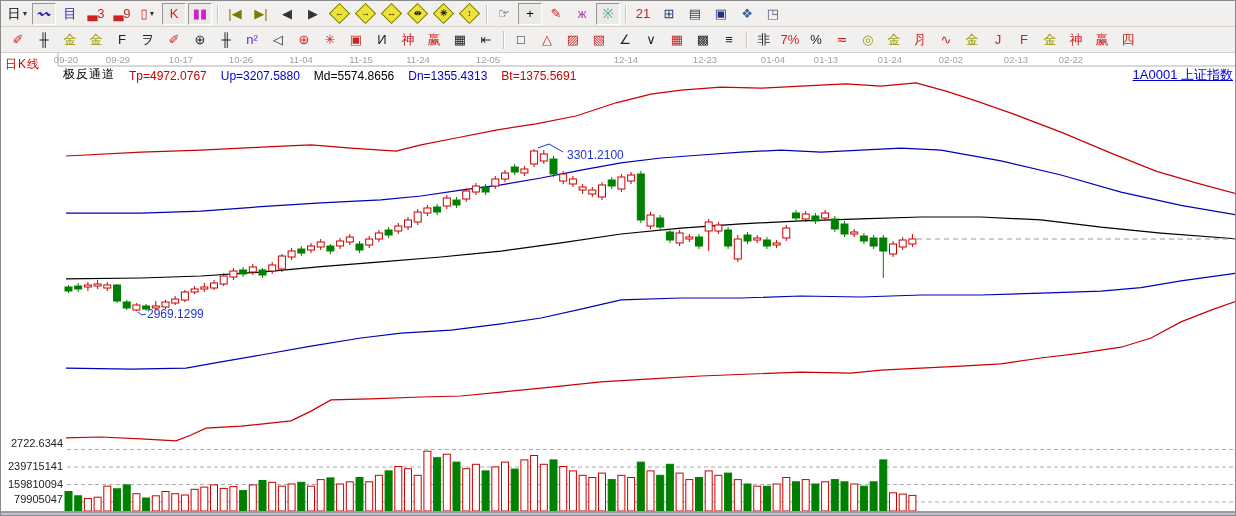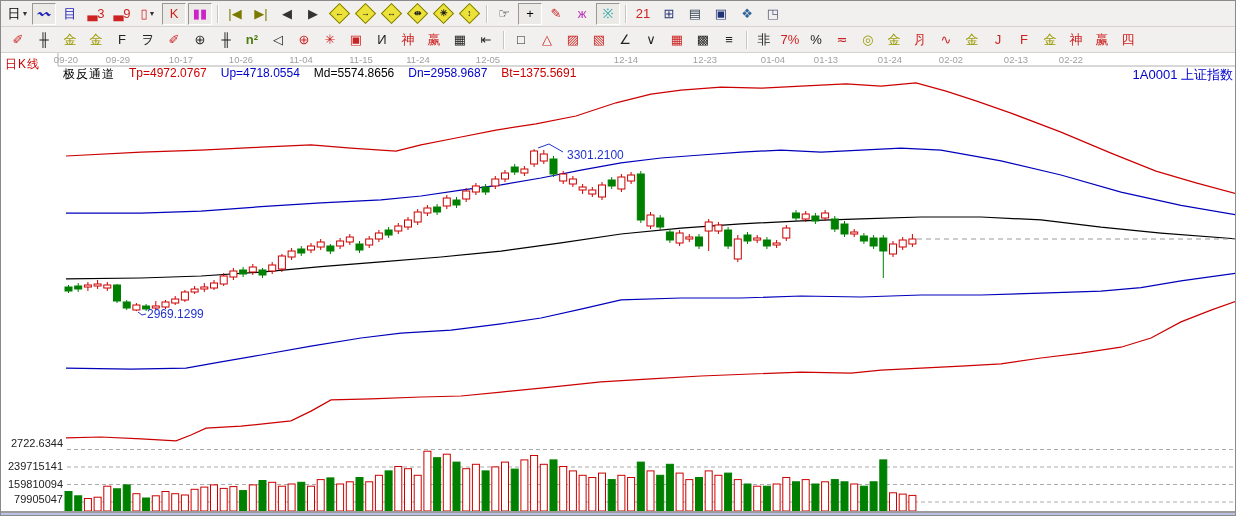--- a/index.html
+++ b/index.html
@@ -8,24 +8,24 @@
   #tb1{top:0;}
   #tb2{top:26px;}
   .tbico{display:inline-flex;align-items:center;justify-content:center;width:22px;height:20px;margin:0 1px;font-size:13px;line-height:1;cursor:pointer;border:1px solid transparent;white-space:nowrap;}
   .tbico.pressed{border:1px solid #9a9691;border-right-color:#ffffff;border-bottom-color:#ffffff;background:#eceae7;}
   .tbico .dd{font-size:7px;color:#333;margin-left:1px;}
   .tbsep{width:1px;height:18px;background:#c8c4bf;margin:0 4px;box-shadow:1px 0 0 #ffffff;}
   .dia{position:relative;width:13px;height:13px;background:#ece23a;border:1px solid #7a7a00;transform:rotate(45deg);display:inline-flex;align-items:center;justify-content:center;}
   .dia span{transform:rotate(-45deg);font-size:9px;color:#1a1a1a;font-weight:bold;}
   .chart{position:absolute;top:52px;left:0;width:1236px;height:458px;background:#fff;}
   .lbl-kline{position:absolute;left:4px;top:3px;color:#cc0000;font-size:12px;letter-spacing:1px;}
-  .indrow{position:absolute;left:62px;top:13px;display:flex;gap:14px;font-size:12px;white-space:nowrap;}
+  .indrow{position:absolute;left:62px;top:13px;display:flex;gap:14px;font-size:12px;white-space:nowrap;align-items:flex-end;}
   .indrow .iname{color:#000;letter-spacing:1px;}
   .v-red{color:#cc0000;} .v-blue{color:#0000cc;} .v-black{color:#000000;}
-  .symbol{position:absolute;right:4px;top:13px;color:#0000cc;font-size:13px;}
+  .symbol{position:absolute;right:4px;top:13px;color:#0000cc;font-size:13px;text-decoration:underline;}
   svg text{font-family:"Liberation Sans",sans-serif;}
   .datelbl{fill:#a0a0a0;font-size:9.5px;}
   .ann{fill:#2233cc;font-size:12px;}
   .scale{fill:#222;font-size:11px;}
   .bottom-strip{position:absolute;left:0;top:510px;width:1236px;height:6px;background:linear-gradient(#9c9c9c 0,#9c9c9c 2px,#b9c2e4 2px,#b9c2e4 4px,#96a5d0 4px,#96a5d0 6px);}
 </style>
 </head>
 <body>
 
 <div class="window">
@@ -157,21 +157,21 @@
       <span class="tbico">
         <span style="color: rgb(204, 34, 34);">✐</span>
       </span>
       <span class="tbico">
         <span style="color: rgb(34, 34, 34);">⊕</span>
       </span>
       <span class="tbico">
         <span style="color: rgb(34, 34, 34);">╫</span>
       </span>
       <span class="tbico">
-        <span style="color: #4d7c0f; font-weight: bold;">n²</span>
+        <span style="color: #6d28d9;">n²</span>
       </span>
       <span class="tbico">
         <span style="color: rgb(34, 34, 34);">◁</span>
       </span>
       <span class="tbico">
         <span style="color: rgb(204, 34, 34);">⊕</span>
       </span>
       <span class="tbico">
         <span style="color: rgb(204, 34, 34);">✳</span>
       </span>
@@ -580,22 +580,22 @@
       <text class="scale" x="62" y="446" text-anchor="end">2722.6344</text>
       <text class="scale" x="62" y="469" text-anchor="end">239715141</text>
       <text class="scale" x="62" y="487" text-anchor="end">159810094</text>
       <text class="scale" x="62" y="502" text-anchor="end">79905047</text>
     </svg>
 
     <span class="lbl-kline">日K线</span>
     <div class="indrow">
       <span class="iname">极反通道</span>
       <span class="v-red">Tp=4972.0767</span>
-      <span class="v-blue">Up=4718.0554</span>
+      <span class="v-blue">Up=3207.5880</span>
       <span class="v-black">Md=5574.8656</span>
-      <span class="v-blue">Dn=2958.9687</span>
+      <span class="v-blue">Dn=1355.4313</span>
       <span class="v-red">Bt=1375.5691</span>
     </div>
     <span class="symbol">1A0001 上证指数</span>
   </div>
 
   <div class="bottom-strip"></div>
 </div>
 
 </body></html>

